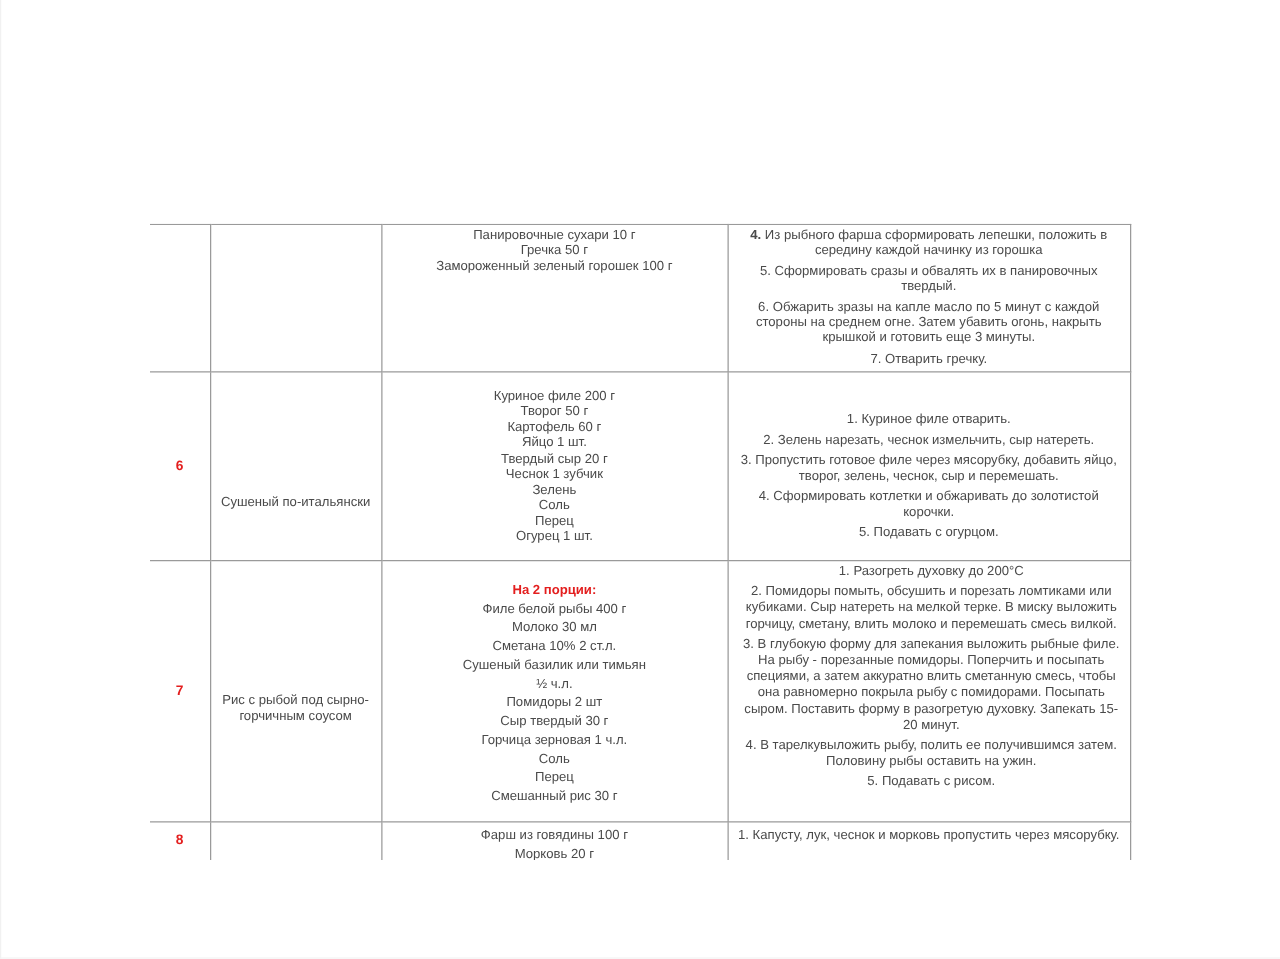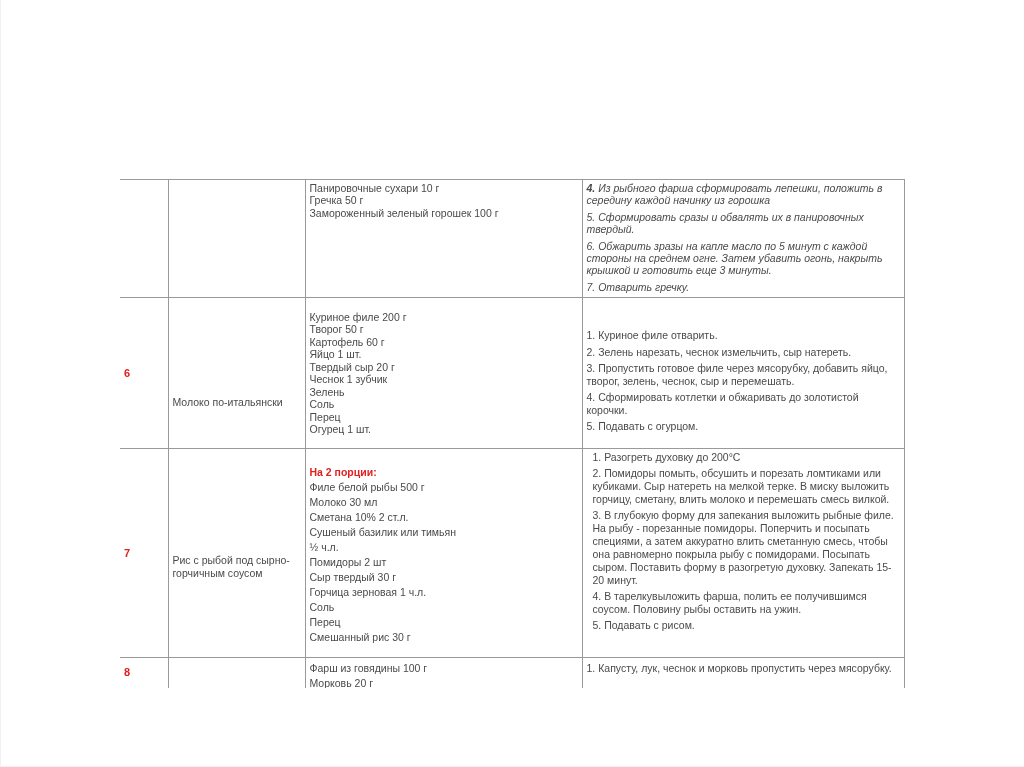--- a/index.html
+++ b/index.html
@@ -6,36 +6,36 @@
   .canvas{
     position:relative;width:1024px;height:767px;background:#ffffff;overflow:hidden;
     border-left:1px solid #f1f1f1;border-bottom:1px solid #f1f1f1;box-sizing:border-box;
     font-family:"Liberation Sans","DejaVu Sans",sans-serif;
   }
   .tbl-wrap{position:absolute;left:119px;top:179px;width:786px;height:509px;overflow:hidden;}
   table.recipes{
     border-collapse:collapse;table-layout:fixed;width:784px;
     color:var(--text,#4a4a4a);font-size:10.5px;
   }
-  td{border:1px solid var(--border,#9a9a9a);padding:0 4px;text-align:left;box-sizing:border-box;overflow:hidden;}
+  td{border:1px solid var(--border,#9a9a9a);padding:0 4px;text-align:center;box-sizing:border-box;overflow:hidden;}
   td:first-child{border-left:none;}
   col.c1{width:48px;} col.c2{width:137px;} col.c3{width:277px;} col.c4{width:322px;}
 
   .num{font-weight:bold;color:var(--red,#e31e1e);font-size:11px;}
   .portion-note{color:var(--red,#e31e1e);font-weight:bold;}
   .ing-line{white-space:pre-line;}
   .step{margin:0;}
   .step-num.bold{font-weight:bold;}
   .name-text{line-height:13px;}
 
   
   tr.r0{height:118px;}
   .r0 td{vertical-align:top;padding-top:2px;}
   .r0 .ing-line{line-height:12.4px;}
-  .r0 .step{line-height:12.4px;font-style:italic;}
+  .r0 .step{line-height:12.4px;}
   .r0 .step + .step{margin-top:4px;}
 
   
   tr.r1{height:151px;}
   .r1 .c-num{vertical-align:middle;}
   .r1 .c-name{vertical-align:top;padding-top:98px;}
   .r1 .c-ing{vertical-align:middle;}
   .r1 .c-steps{vertical-align:middle;padding-top:16px;margin-left:36px;}
   .r1 .ing-line{line-height:12.5px;}
   .r1 .step{line-height:12.5px;}
@@ -84,21 +84,21 @@
               <p class="step"><span class="step-num">5.</span> <span class="step-text">Сформировать сразы и обвалять их в панировочных твердый.</span></p>
               <p class="step"><span class="step-num">6.</span> <span class="step-text">Обжарить зразы на капле масло по 5 минут с каждой стороны на среднем огне. Затем убавить огонь, накрыть крышкой и готовить еще 3 минуты.</span></p>
               <p class="step"><span class="step-num">7.</span> <span class="step-text">Отварить гречку.</span></p>
             </td>
           </tr>
           <tr class="row r1">
             <td class="c-num">
               <div class="num">6</div>
             </td>
             <td class="c-name">
-              <div class="name-text">Молоко по-итальянски</div>
+              <div class="name-text">Сушеный по-итальянски</div>
             </td>
             <td class="c-ing">
               <div class="ing-line">Куриное филе 200 г</div>
               <div class="ing-line">Творог 50 г</div>
               <div class="ing-line">Картофель 60 г</div>
               <div class="ing-line">Яйцо 1 шт.</div>
               <div class="ing-line">Твердый сыр 20 г</div>
               <div class="ing-line">Чеснок 1 зубчик</div>
               <div class="ing-line">Зелень</div>
               <div class="ing-line">Соль</div>
@@ -115,37 +115,37 @@
           </tr>
           <tr class="row r2">
             <td class="c-num">
               <div class="num">7</div>
             </td>
             <td class="c-name">
               <div class="name-text">Рис с рыбой под сырно-горчичным соусом</div>
             </td>
             <td class="c-ing">
               <div class="portion-note">На 2 порции:</div>
-              <div class="ing-line">Филе белой рыбы 500 г</div>
+              <div class="ing-line">Филе белой рыбы 400 г</div>
               <div class="ing-line">Молоко 30 мл</div>
               <div class="ing-line">Сметана 10% 2 ст.л.</div>
               <div class="ing-line">Сушеный базилик или тимьян
 ½ ч.л.</div>
               <div class="ing-line">Помидоры 2 шт</div>
               <div class="ing-line">Сыр твердый 30 г</div>
               <div class="ing-line">Горчица зерновая 1 ч.л.</div>
               <div class="ing-line">Соль</div>
               <div class="ing-line">Перец</div>
               <div class="ing-line">Смешанный рис 30 г</div>
             </td>
             <td class="c-steps">
               <p class="step"><span class="step-num">1.</span> <span class="step-text">Разогреть духовку до 200°С</span></p>
               <p class="step"><span class="step-num">2.</span> <span class="step-text">Помидоры помыть, обсушить и порезать ломтиками или кубиками. Сыр натереть на мелкой терке. В миску выложить горчицу, сметану, влить молоко и перемешать смесь вилкой.</span></p>
               <p class="step"><span class="step-num">3.</span> <span class="step-text">В глубокую форму для запекания выложить рыбные филе. На рыбу - порезанные помидоры. Поперчить и посыпать специями, а затем аккуратно влить сметанную смесь, чтобы она равномерно покрыла рыбу с помидорами. Посыпать сыром. Поставить форму в разогретую духовку. Запекать 15-20 минут.</span></p>
-              <p class="step"><span class="step-num">4.</span> <span class="step-text">В тарелкувыложить фарша, полить ее получившимся соусом. Половину рыбы оставить на ужин.</span></p>
+              <p class="step"><span class="step-num">4.</span> <span class="step-text">В тарелкувыложить рыбу, полить ее получившимся затем. Половину рыбы оставить на ужин.</span></p>
               <p class="step"><span class="step-num">5.</span> <span class="step-text">Подавать с рисом.</span></p>
             </td>
           </tr>
           <tr class="row r3">
             <td class="c-num">
               <div class="num">8</div>
             </td>
             <td class="c-name"></td>
             <td class="c-ing">
               <div class="ing-line">Фарш из говядины 100 г</div>

